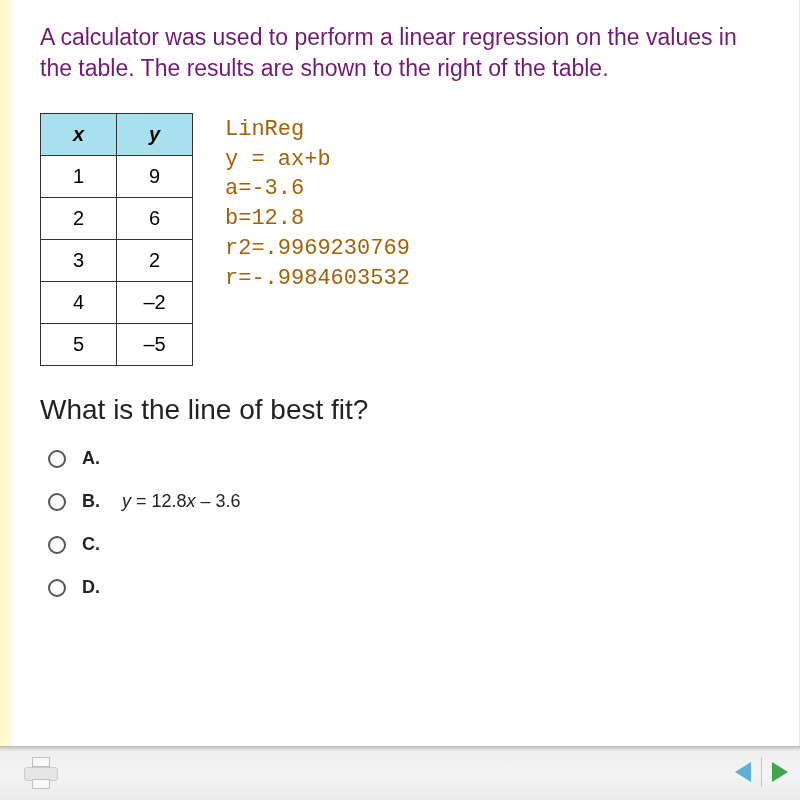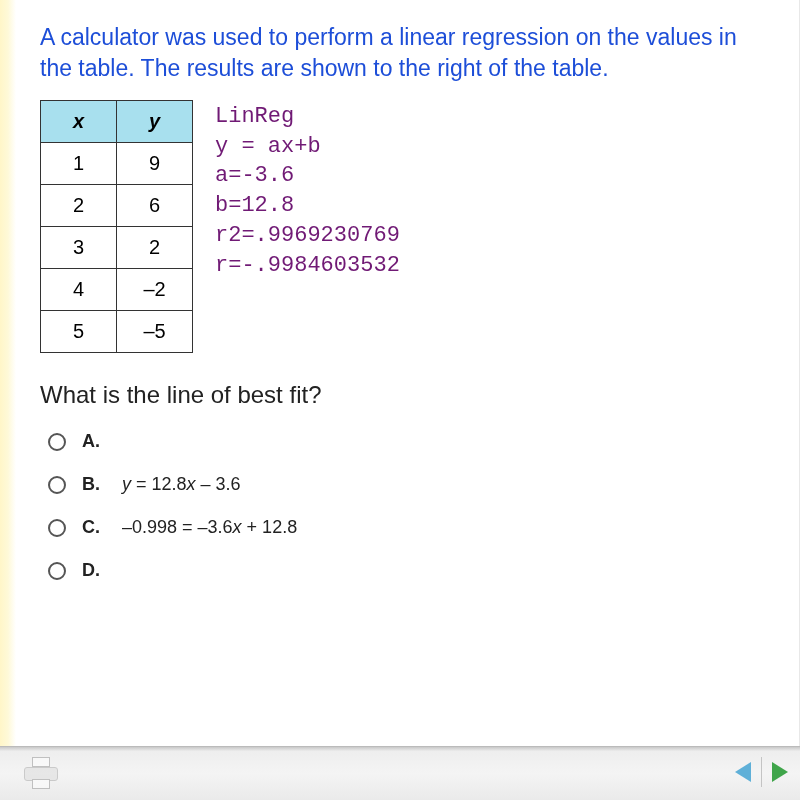--- a/index.html
+++ b/index.html
@@ -26,23 +26,23 @@
     left: 16px;
     top: 0;
     right: 0;
     height: 746px;
     background: #ffffff;
     border-right: 1px solid #e8e8e8;
     padding: 22px 24px 10px 24px;
   }
   .question-text {
     font-size: 23px;
-    color: #1d4ed8;
+    color: #701a75;
     line-height: 1.35;
-    margin-bottom: 16px;
+    margin-bottom: 29px;
   }
   .middle-row {
     display: flex;
     gap: 22px;
     align-items: flex-start;
     margin-bottom: 28px;
   }
   table.xy {
     border-collapse: collapse;
     font-size: 20px;
@@ -58,27 +58,28 @@
     background: #a8e0ee;
     font-style: italic;
     font-weight: bold;
   }
   table.xy td {
     background: #fff;
   }
   .linreg {
     font-family: "Consolas", "Courier New", monospace;
     font-size: 22px;
-    color: #701a75;
+    color: #a16207;
     line-height: 1.35;
     padding-top: 2px;
     white-space: pre;
+    margin-left: 10px;
   }
   .subquestion {
-    font-size: 24px;
+    font-size: 28px;
     color: #222;
     margin-bottom: 22px;
   }
   .options {
     display: flex;
     flex-direction: column;
     gap: 22px;
     padding-left: 8px;
   }
   .option {
@@ -218,21 +219,20 @@
       <span class="opt-letter">A.</span>
     </div>
     <div class="option">
       <div class="radio"></div>
       <span class="opt-letter">B.</span>
       <span class="opt-text"><i>y</i> = 12.8<i>x</i> – 3.6</span>
     </div>
     <div class="option">
       <div class="radio"></div>
       <span class="opt-letter">C.</span>
-      <span class="opt-text">–0.998 = –3.6<i>x</i> + 12.8</span>
     </div>
     <div class="option">
       <div class="radio"></div>
       <span class="opt-letter">D.</span>
     </div>
   </div>
 
 </div>
 
 <div class="bottom-bar">

